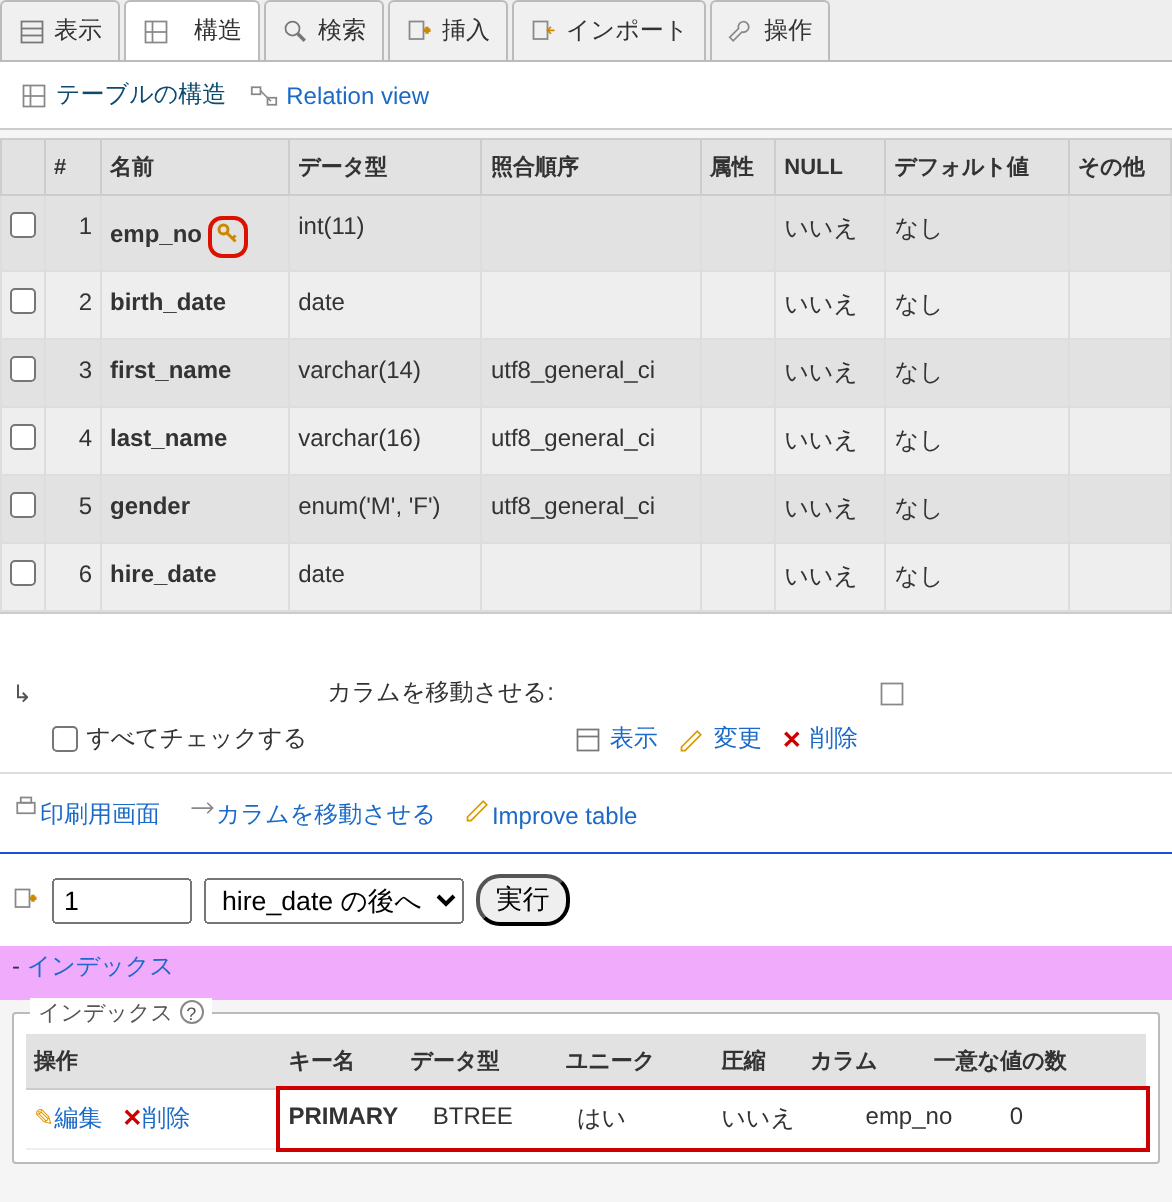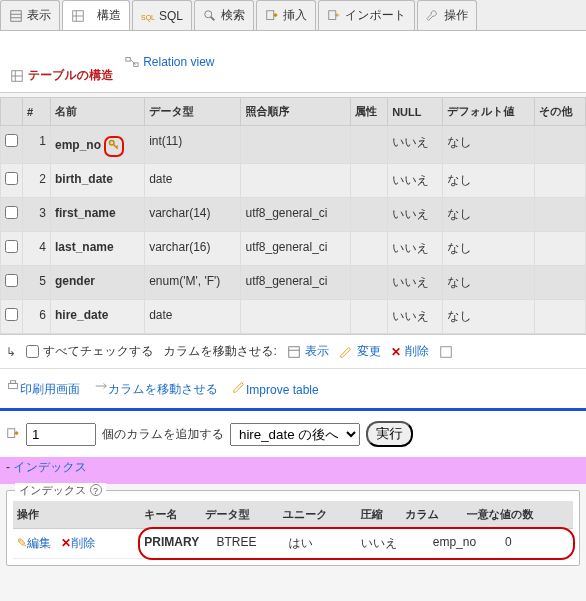--- a/index.html
+++ b/index.html
@@ -5,57 +5,57 @@
 * { box-sizing: border-box; margin: 0; padding: 0; }
 body { font-family: Arial, sans-serif; font-size: 12px; background: #f5f5f5; color: #333; width: 586px; }
 a { color: #1b6ac9; text-decoration: none; cursor: pointer; }
 
 .tabs { display: flex; border-bottom: 1px solid #bbb; background: #eee; overflow: hidden; }
 .tab { display: flex; align-items: center; gap: 4px; padding: 6px 8px; border: 1px solid #bbb; border-bottom: none; background: #f0f0f0; border-radius: 3px 3px 0 0; margin-right: 2px; white-space: nowrap; cursor: pointer; }
 .tab.active { background: #fff; font-weight: normal; gap: 12px; }
 
 .subtabs { display: flex; align-items: center; gap: 12px; padding: 8px 10px; background: #fff; border-bottom: 1px solid #ccc; }
 .subtab { display: flex; align-items: center; gap: 4px; cursor: pointer; }
-.subtab.active { font-weight: bold; color: #b91c1c; margin-top: 28px; }
+.subtab.active { font-weight: normal; color: #0c4a6e; }
 
 .icon { display: inline-flex; width: 14px; height: 14px; align-items: center; justify-content: center; }
 .icon svg { width: 14px; height: 14px; }
 
 table.cols { width: 100%; border-collapse: collapse; margin: 4px 0 0 0; background: #fff; }
 table.cols th { background: #e2e2e2; border: 1px solid #ccc; padding: 6px 4px; font-weight: bold; text-align: left; font-size: 11px; }
 table.cols td { border: 1px solid #ddd; padding: 8px 4px; vertical-align: top; font-size: 12px; }
 table.cols tr.even td { background: #eee; }
 table.cols tr.odd td { background: #e2e2e2; }
 .col-num { text-align: right; width: 28px; }
 .col-check { width: 20px; text-align: center; }
 .col-name { font-weight: bold; }
 
 .key-circle { display:inline-block; border:2px solid #d10; border-radius:7px; padding:1px 2px; position:relative; top:2px; }
 
 .toolbar { display: flex; align-items: center; gap: 10px; padding: 8px 6px; border-top: 1px solid #ccc; border-bottom: 1px solid #ddd; background: #fff; flex-wrap: wrap; }
-.toolbar .group { display: flex; align-items: center; gap: 4px; }
+.toolbar .group { display: flex; align-items: center; gap: 4px; margin-top: 46px; }
 .arrow-up { color:#555; }
 
-.toolbar2 { display: flex; align-items: center; gap: 14px; padding: 10px 6px; background: #fff; flex-wrap: wrap; border-bottom: 3px solid #1d4ed8; }
+.toolbar2 { display: flex; align-items: center; gap: 14px; padding: 10px 6px; background: #fff; flex-wrap: wrap; border-bottom: 1px solid #1d4ed8; }
 
 .addrow { display:flex; align-items:center; gap:6px; padding:10px 6px; background:#fff; }
 .addrow input[type=text]{ width:70px; padding:2px 4px; }
 .addrow select{ padding:2px 4px; }
 .addrow button{ padding:2px 8px;border-radius:12px; }
 
 .indexlink { padding: 2px 6px 8px 6px; background:#f0abfc; }
 
 .fieldset { margin:6px; padding:10px 6px 6px 6px; border:1px solid #bbb; border-radius:2px; position:relative; background:#fff; }
 .fieldset .legend { position:absolute; top:-8px; left:8px; background:#fff; padding:0 4px; color:#555; font-size:11px; }
 .help-icon { display:inline-block; width:12px; height:12px; border:1px solid #888; border-radius:50%; font-size:9px; line-height:12px; text-align:center; color:#555; }
 
 table.idx { width:100%; border-collapse:collapse; }
 table.idx th { background:#e2e2e2; border-bottom:1px solid #ccc; padding:6px 4px; font-weight:bold; text-align:left; font-size:11px; }
 table.idx td { padding:6px 4px; border-bottom:1px solid #eee; font-size:12px; }
-.idx-highlight { outline:2px solid #c00; border-radius:12px; }
+.idx-highlight { outline:2px solid #c00; border-radius:0; }
 
 .x-red { color:#c00; font-weight:bold; }
 .pencil { color:#d90; }
 </style>
 </head>
 <body>
 
 <div class="tabs">
   <div class="tab">
       <span class="icon">
@@ -69,28 +69,20 @@
     </div>
   <div class="tab active">
       <span class="icon">
         <svg viewBox="0 0 16 16">
           <rect x="2" y="2" width="12" height="12" fill="none" stroke="#888"></rect>
           <line x1="6" y1="2" x2="6" y2="14" stroke="#888"></line>
           <line x1="2" y1="8" x2="14" y2="8" stroke="#888"></line>
         </svg>
       </span>
       <span>構造</span>
-    </div>
-  <div class="tab">
-      <span class="icon">
-        <svg viewBox="0 0 16 16">
-          <text x="0" y="12" font-size="8" fill="#c80">SQL</text>
-        </svg>
-      </span>
-      <span>SQL</span>
     </div>
   <div class="tab">
       <span class="icon">
         <svg viewBox="0 0 16 16">
           <circle cx="6" cy="6" r="4" fill="none" stroke="#777"></circle>
           <line x1="9" y1="9" x2="13" y2="13" stroke="#777" stroke-width="2"></line>
         </svg>
       </span>
       <span>検索</span>
     </div>
@@ -289,21 +281,20 @@
 
 <div class="addrow">
   <span class="icon">
       <svg viewBox="0 0 16 16">
         <rect x="2" y="2" width="8" height="10" fill="none" stroke="#888"></rect>
         <line x1="10" y1="7" x2="14" y2="7" stroke="#c80" stroke-width="2"></line>
         <line x1="12" y1="5" x2="12" y2="9" stroke="#c80" stroke-width="2"></line>
       </svg>
     </span>
   <input type="text" value="1" style="">
-  <span>個のカラムを追加する</span>
   <select><option>hire_date の後へ</option></select>
   <button>実行</button>
 </div>
 
 <div class="indexlink">- <a>インデックス</a></div>
 
 <div class="fieldset">
   <div class="legend"><span>インデックス</span> <span class="help-icon">?</span></div>
   <table class="idx">
     <thead>

